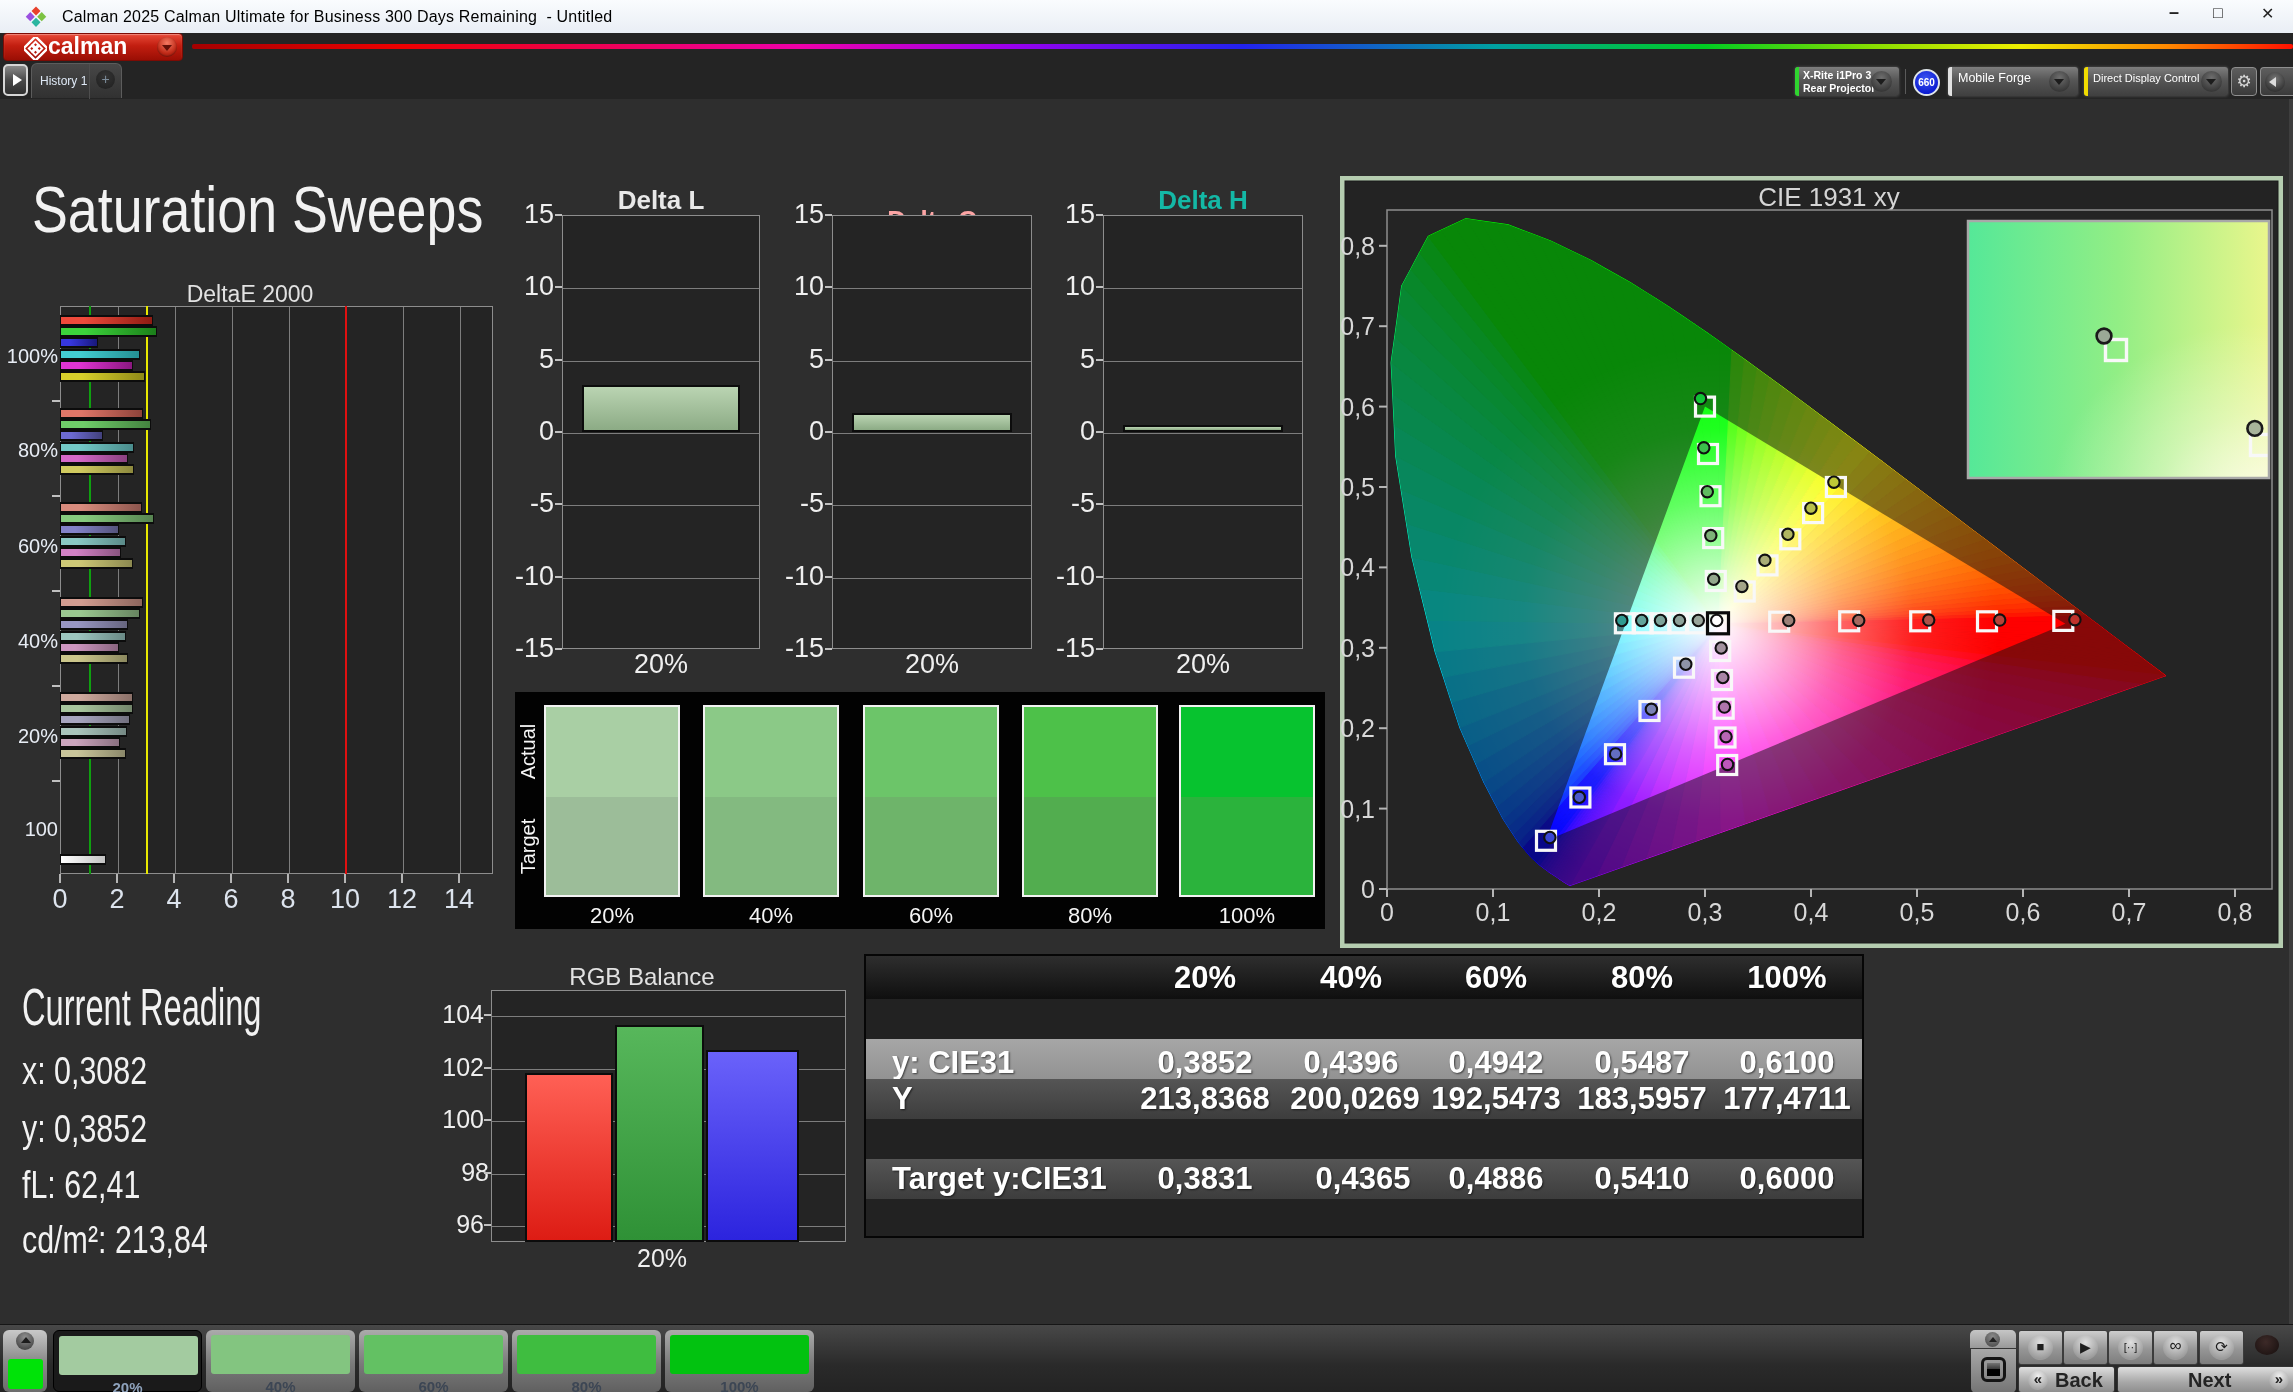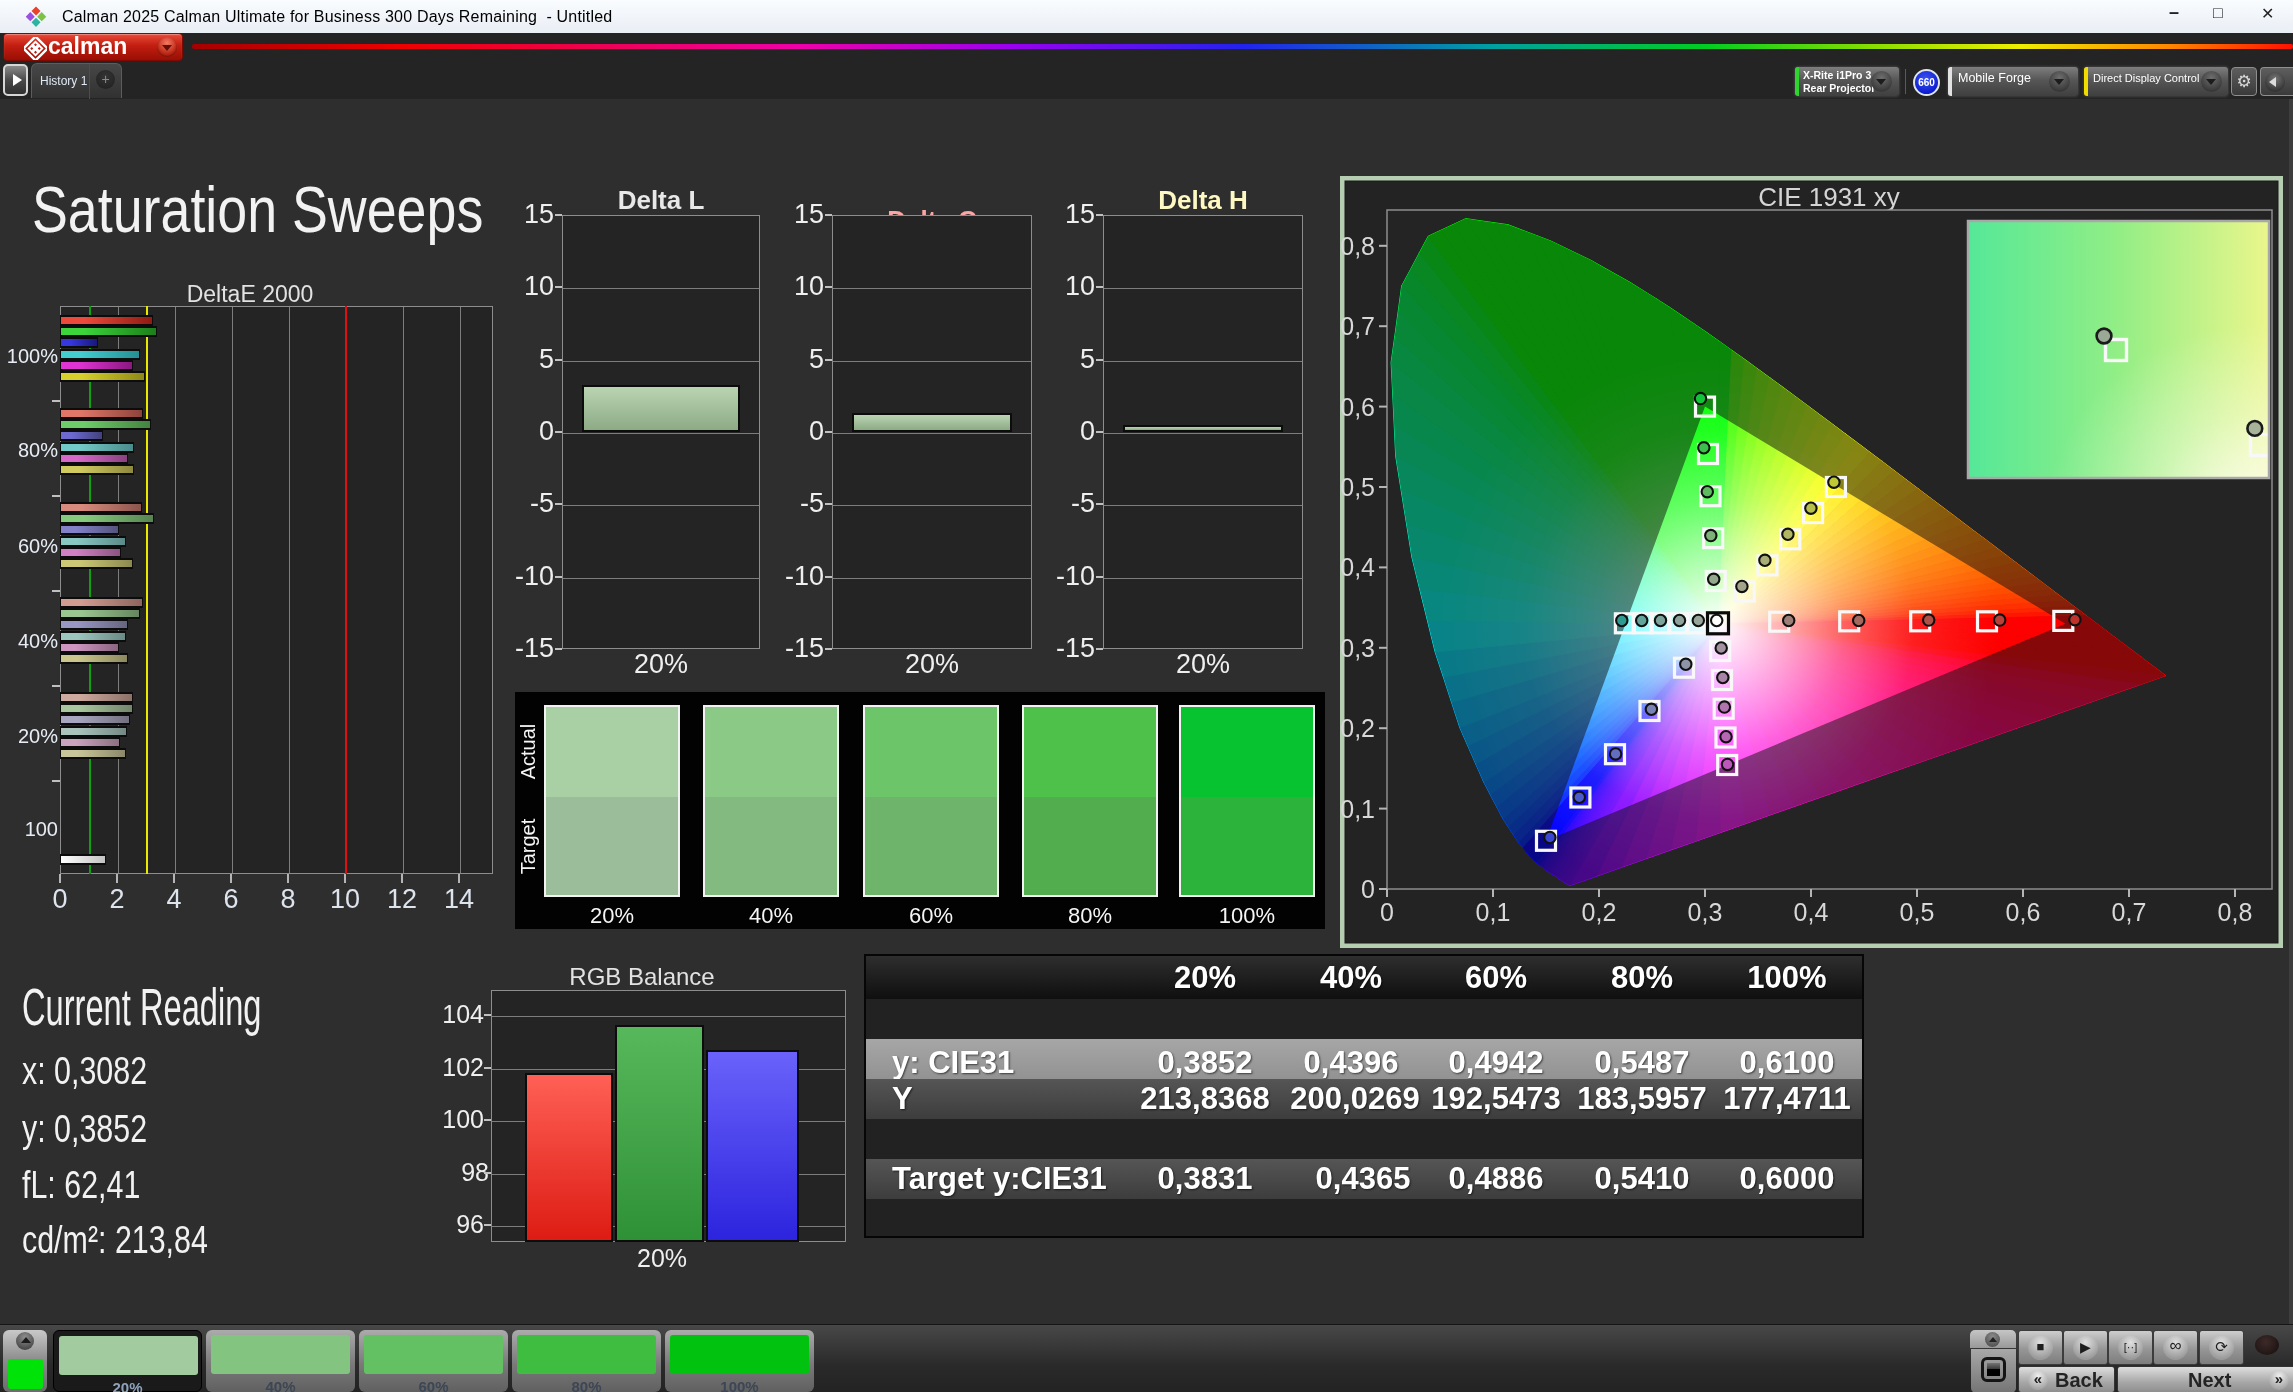--- a/index.html
+++ b/index.html
@@ -264,21 +264,21 @@
 <div class="abs" style="left:825px;top:503.3333333333333px;width:7px;height:2px;background:#c0c0c0;"></div>
 <div class="abs" style="left:524px;top:560.6666666666666px;width:300px;text-align:right;font-size:27px;color:#efefef;white-space:nowrap;">-10</div>
 <div class="abs" style="left:825px;top:575.6666666666666px;width:7px;height:2px;background:#c0c0c0;"></div>
 <div class="abs" style="left:524px;top:633.0px;width:300px;text-align:right;font-size:27px;color:#efefef;white-space:nowrap;">-15</div>
 <div class="abs" style="left:825px;top:648.0px;width:7px;height:2px;background:#c0c0c0;"></div>
 <div class="abs bar" style="left:852.0px;top:413.2px;width:160.0px;height:18.8px;border-width:2px;background:linear-gradient(#bad4b2,#8cab85)"></div>
 <div class="abs" style="left:932.0px;top:649px;width:0;display:flex;justify-content:center;">
       <div style="font-size:27px;color:#efefef;white-space:nowrap;">20%</div>
     </div>
 <div class="abs" style="left:1203.0px;top:185px;width:0;display:flex;justify-content:center;">
-      <div style="font-size:26px;color:#fef9c3;white-space:nowrap;font-weight:bold;">Delta H</div>
+      <div style="font-size:26px;color:#14b8a6;white-space:nowrap;font-weight:bold;">Delta H</div>
     </div>
 <div class="abs plot" style="left:1103px;top:215px;width:200px;height:434px;">
       <div class="gridh" style="top:72.3px"></div>
       <div class="gridh" style="top:144.7px"></div>
       <div class="gridh" style="top:217.0px"></div>
       <div class="gridh" style="top:289.3px"></div>
       <div class="gridh" style="top:361.7px"></div>
     </div>
 <div class="abs" style="left:795px;top:199.0px;width:300px;text-align:right;font-size:27px;color:#efefef;white-space:nowrap;">15</div>
 <div class="abs" style="left:1096px;top:214.0px;width:7px;height:2px;background:#c0c0c0;"></div>

